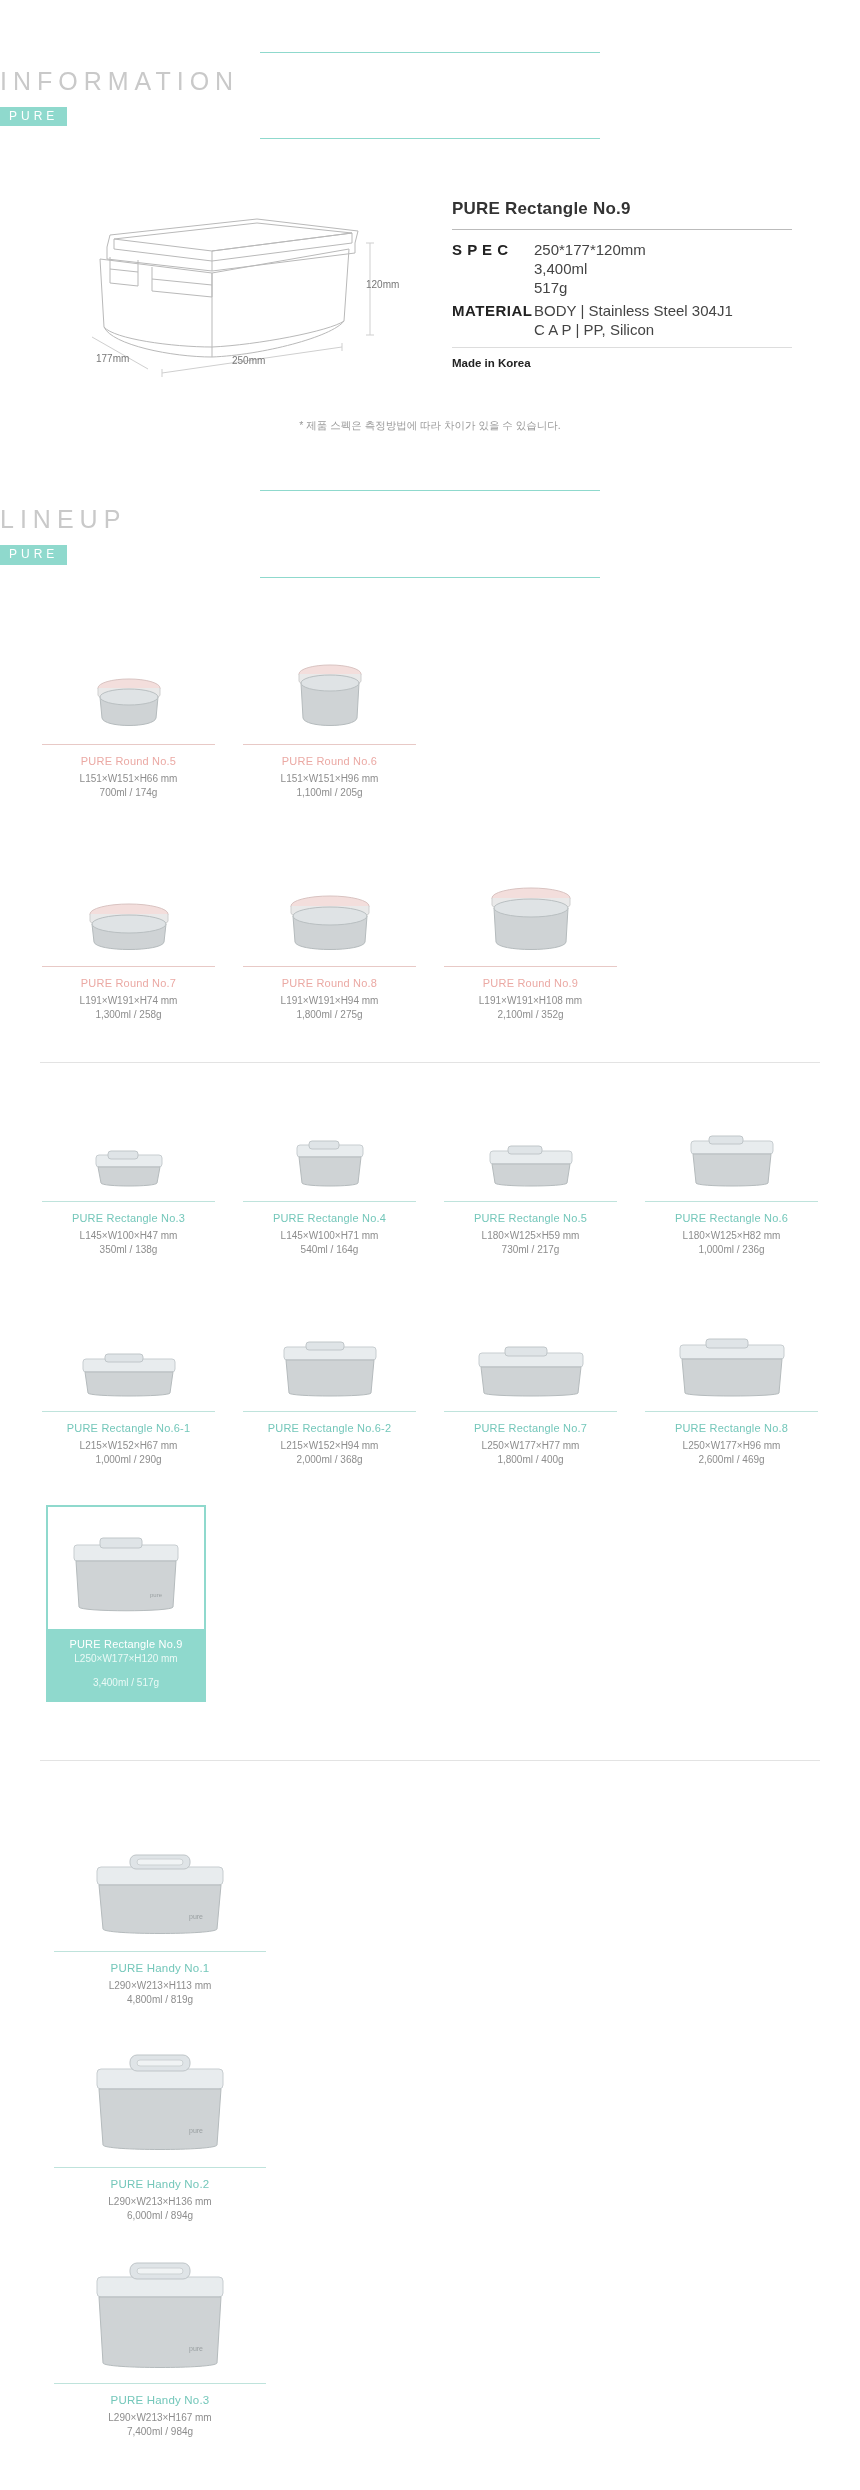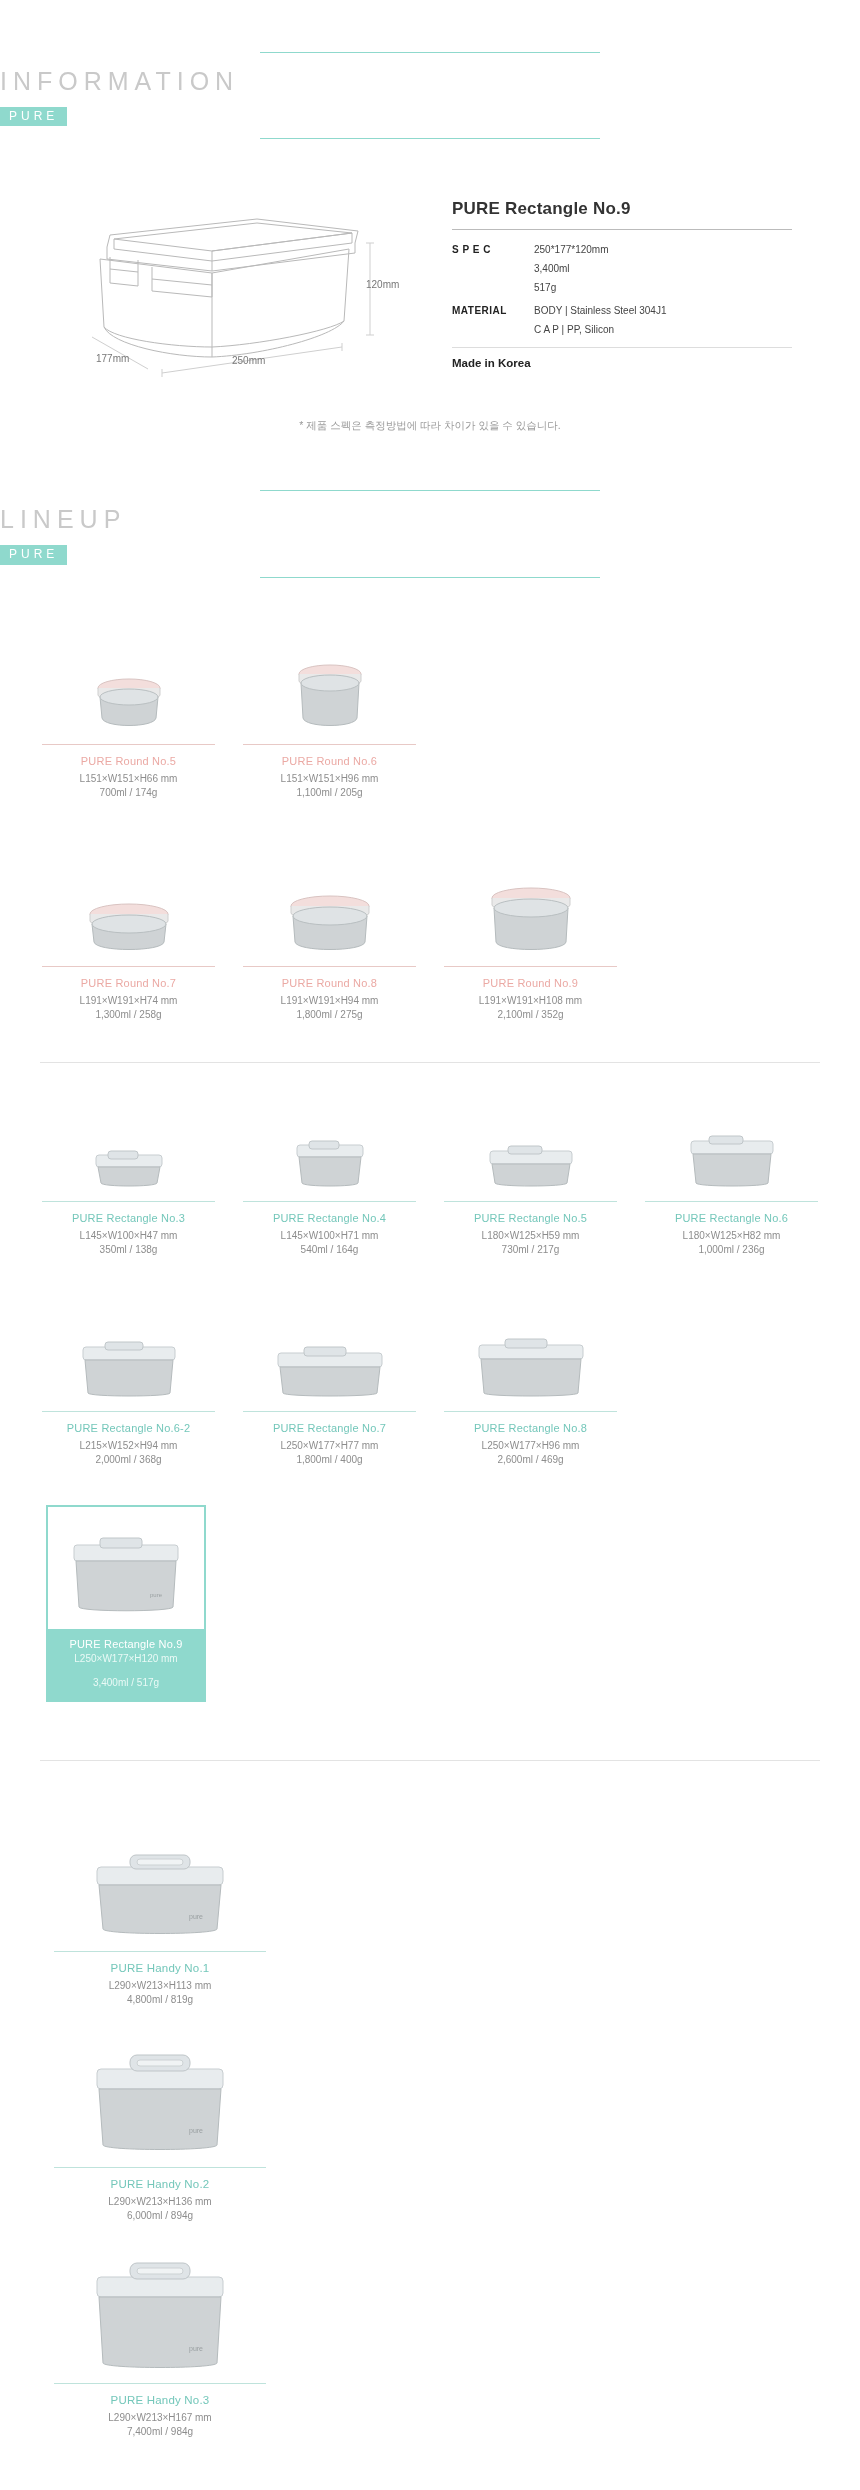--- a/index.html
+++ b/index.html
@@ -63,21 +63,21 @@
     font-size: 17px;
     font-weight: bold;
     color: #333;
     letter-spacing: .2px;
     padding-bottom: 10px;
     border-bottom: 1px solid #bbb;
     margin-bottom: 10px;
   }
   .spec-row {
     display: flex;
-    font-size: 10px;
+    font-size: 15px;
     line-height: 19px;
     color: #444;
   }
   .spec-label {
     width: 82px;
     font-weight: bold;
     color: #222;
     flex: 0 0 82px;
     letter-spacing: .5px;
   }
@@ -396,20 +396,32 @@
         </svg>
       </div>
       <div class="name">PURE Rectangle No.6</div>
       <div class="dimtext">L180×W125×H82 mm</div>
       <div class="dimtext">1,000ml / 236g</div>
     </div>
   </div>
 
   <div class="grid" style="padding-top:22px;">
 
+    <div class="cell rect">
+      <div class="img">
+        <svg width="108" height="50" viewBox="0 0 108 50">
+          <rect x="8" y="8" width="92" height="13" rx="3" fill="#e8ecee" stroke="#c7cdd0"></rect>
+          <rect x="30" y="3" width="38" height="8" rx="3" fill="#dfe4e7" stroke="#c0c6c9"></rect>
+          <path d="M10 21 L13 42 C14 46 94 46 95 42 L98 21 Z" fill="#cfd3d5" stroke="#b5bbbd"></path>
+        </svg>
+      </div>
+      <div class="name">PURE Rectangle No.6-1</div>
+      <div class="dimtext">L215×W152×H67 mm</div>
+      <div class="dimtext">1,000ml / 290g</div>
+    </div>
 
     <div class="cell rect">
       <div class="img">
         <svg width="108" height="62" viewBox="0 0 108 62">
           <rect x="8" y="8" width="92" height="13" rx="3" fill="#e8ecee" stroke="#c7cdd0"></rect>
           <rect x="30" y="3" width="38" height="8" rx="3" fill="#dfe4e7" stroke="#c0c6c9"></rect>
           <path d="M10 21 L13 54 C14 58 94 58 95 54 L98 21 Z" fill="#cfd3d5" stroke="#b5bbbd"></path>
         </svg>
       </div>
       <div class="name">PURE Rectangle No.6-2</div>

